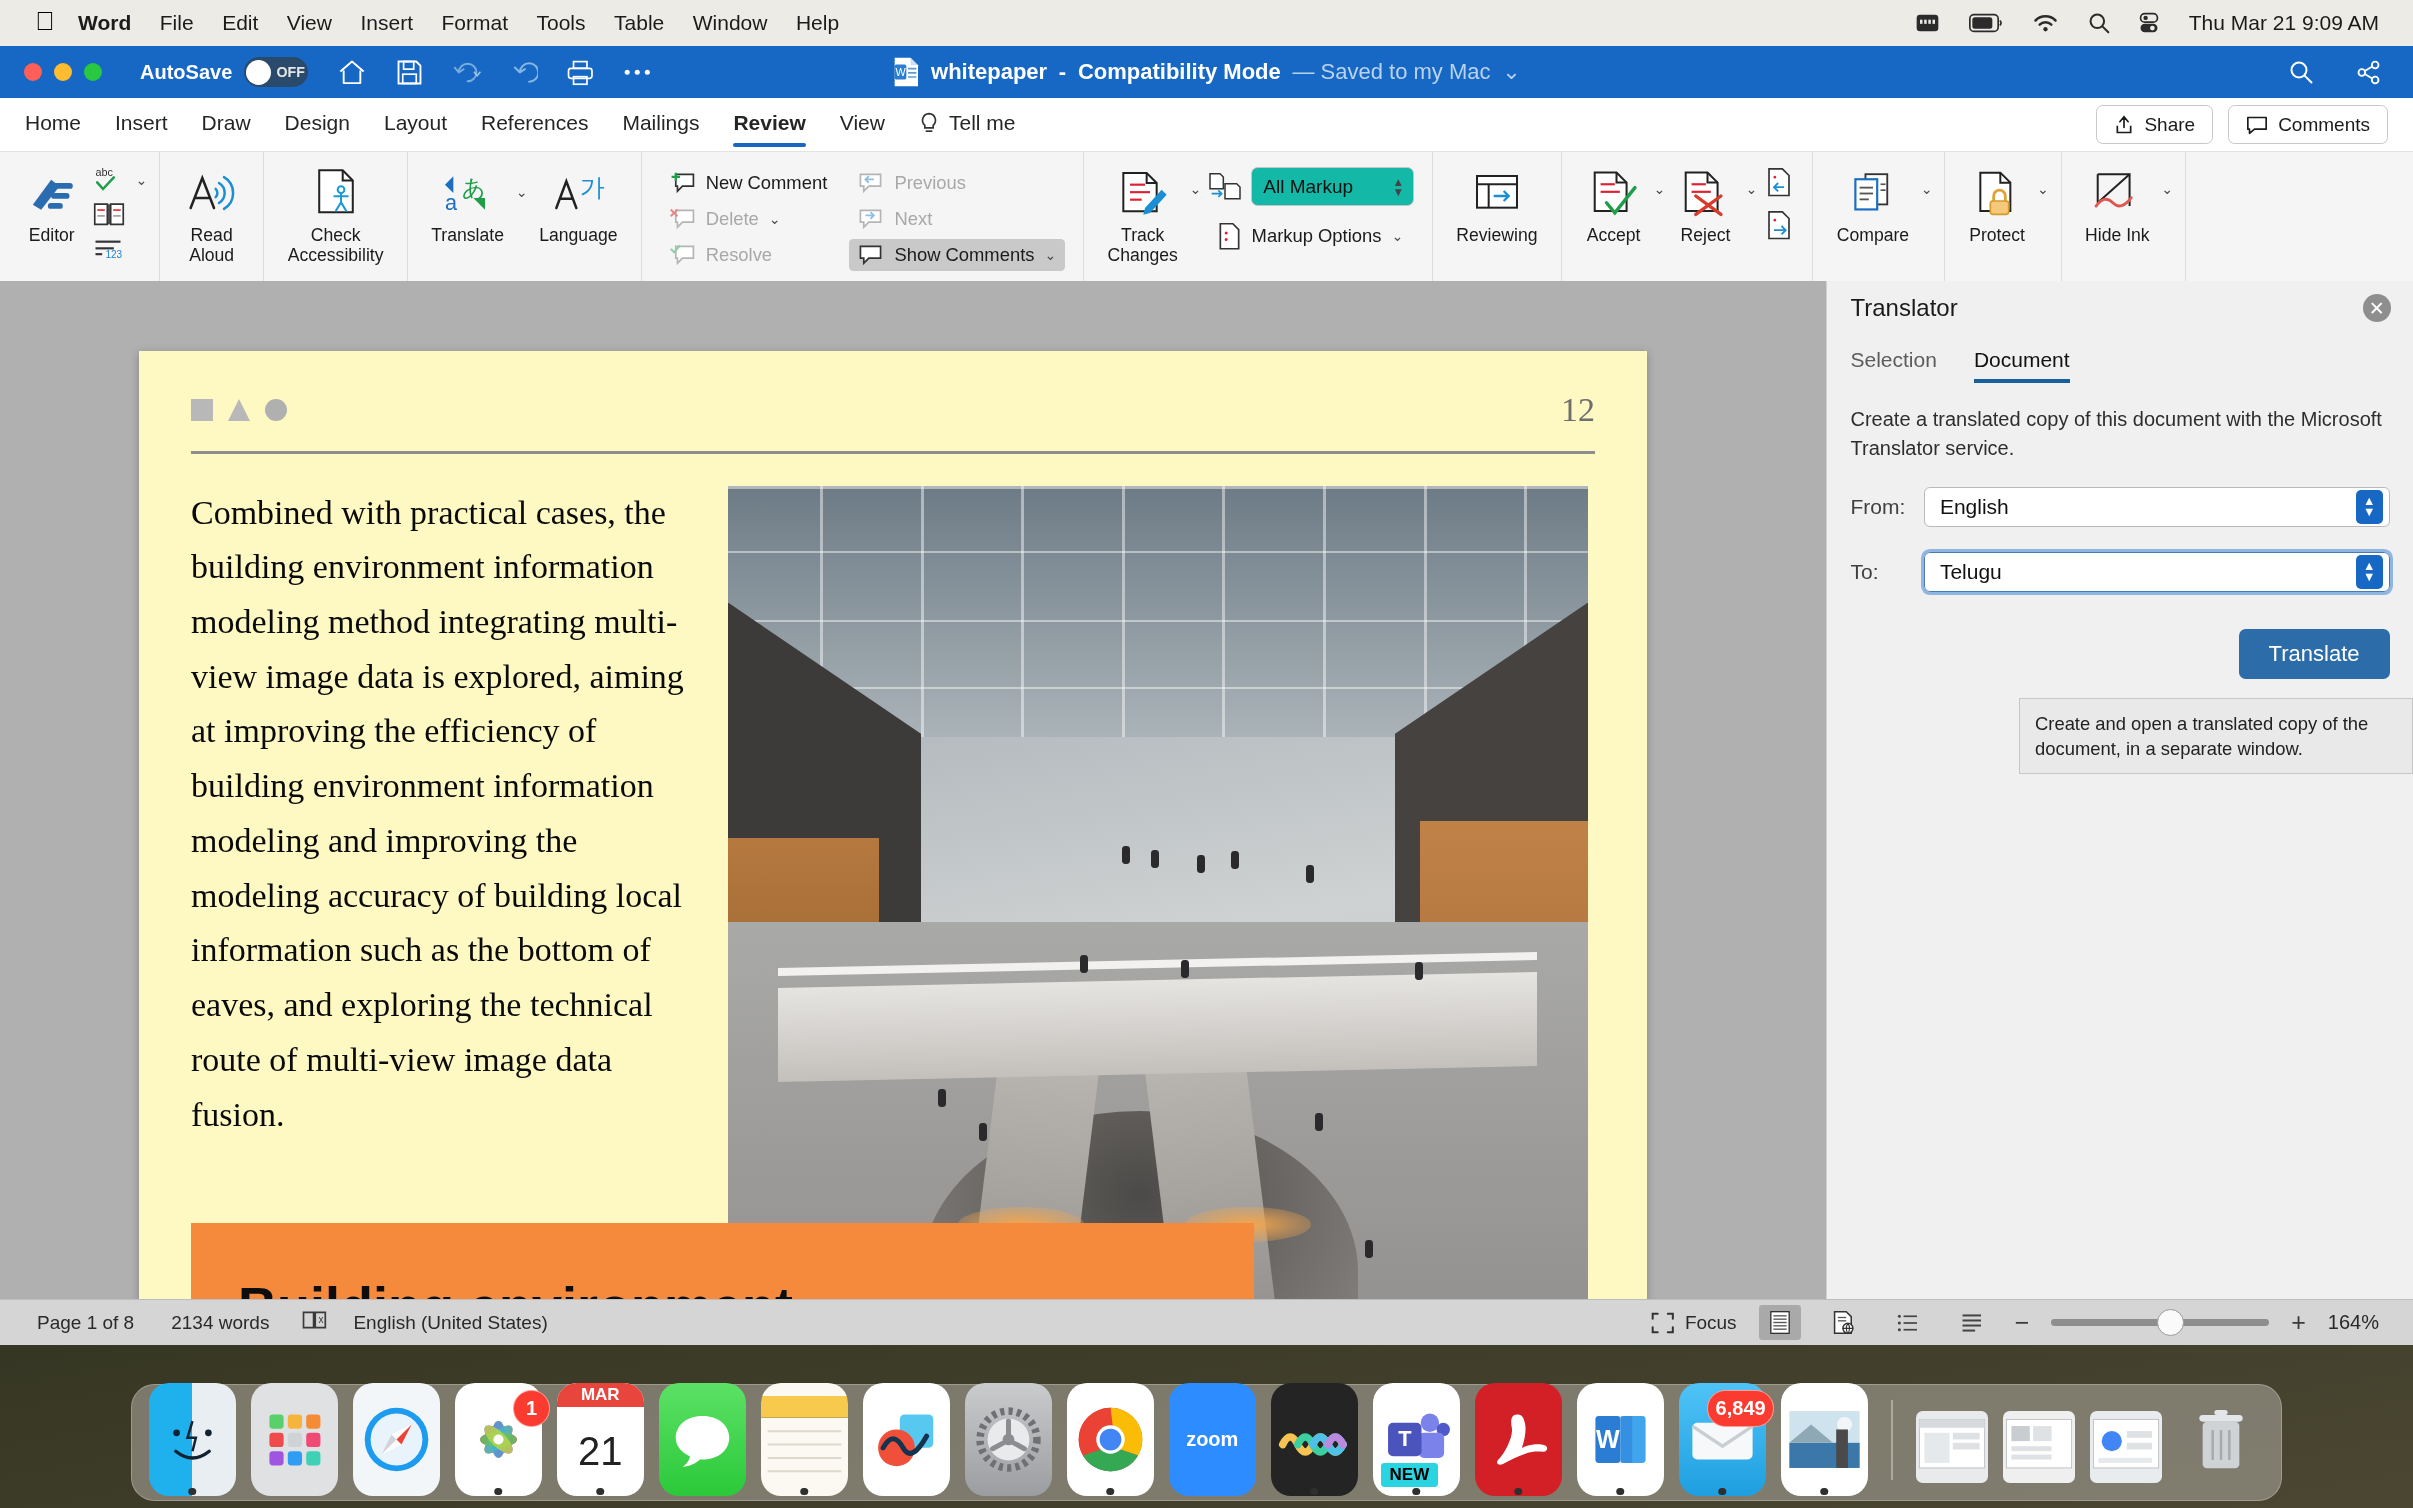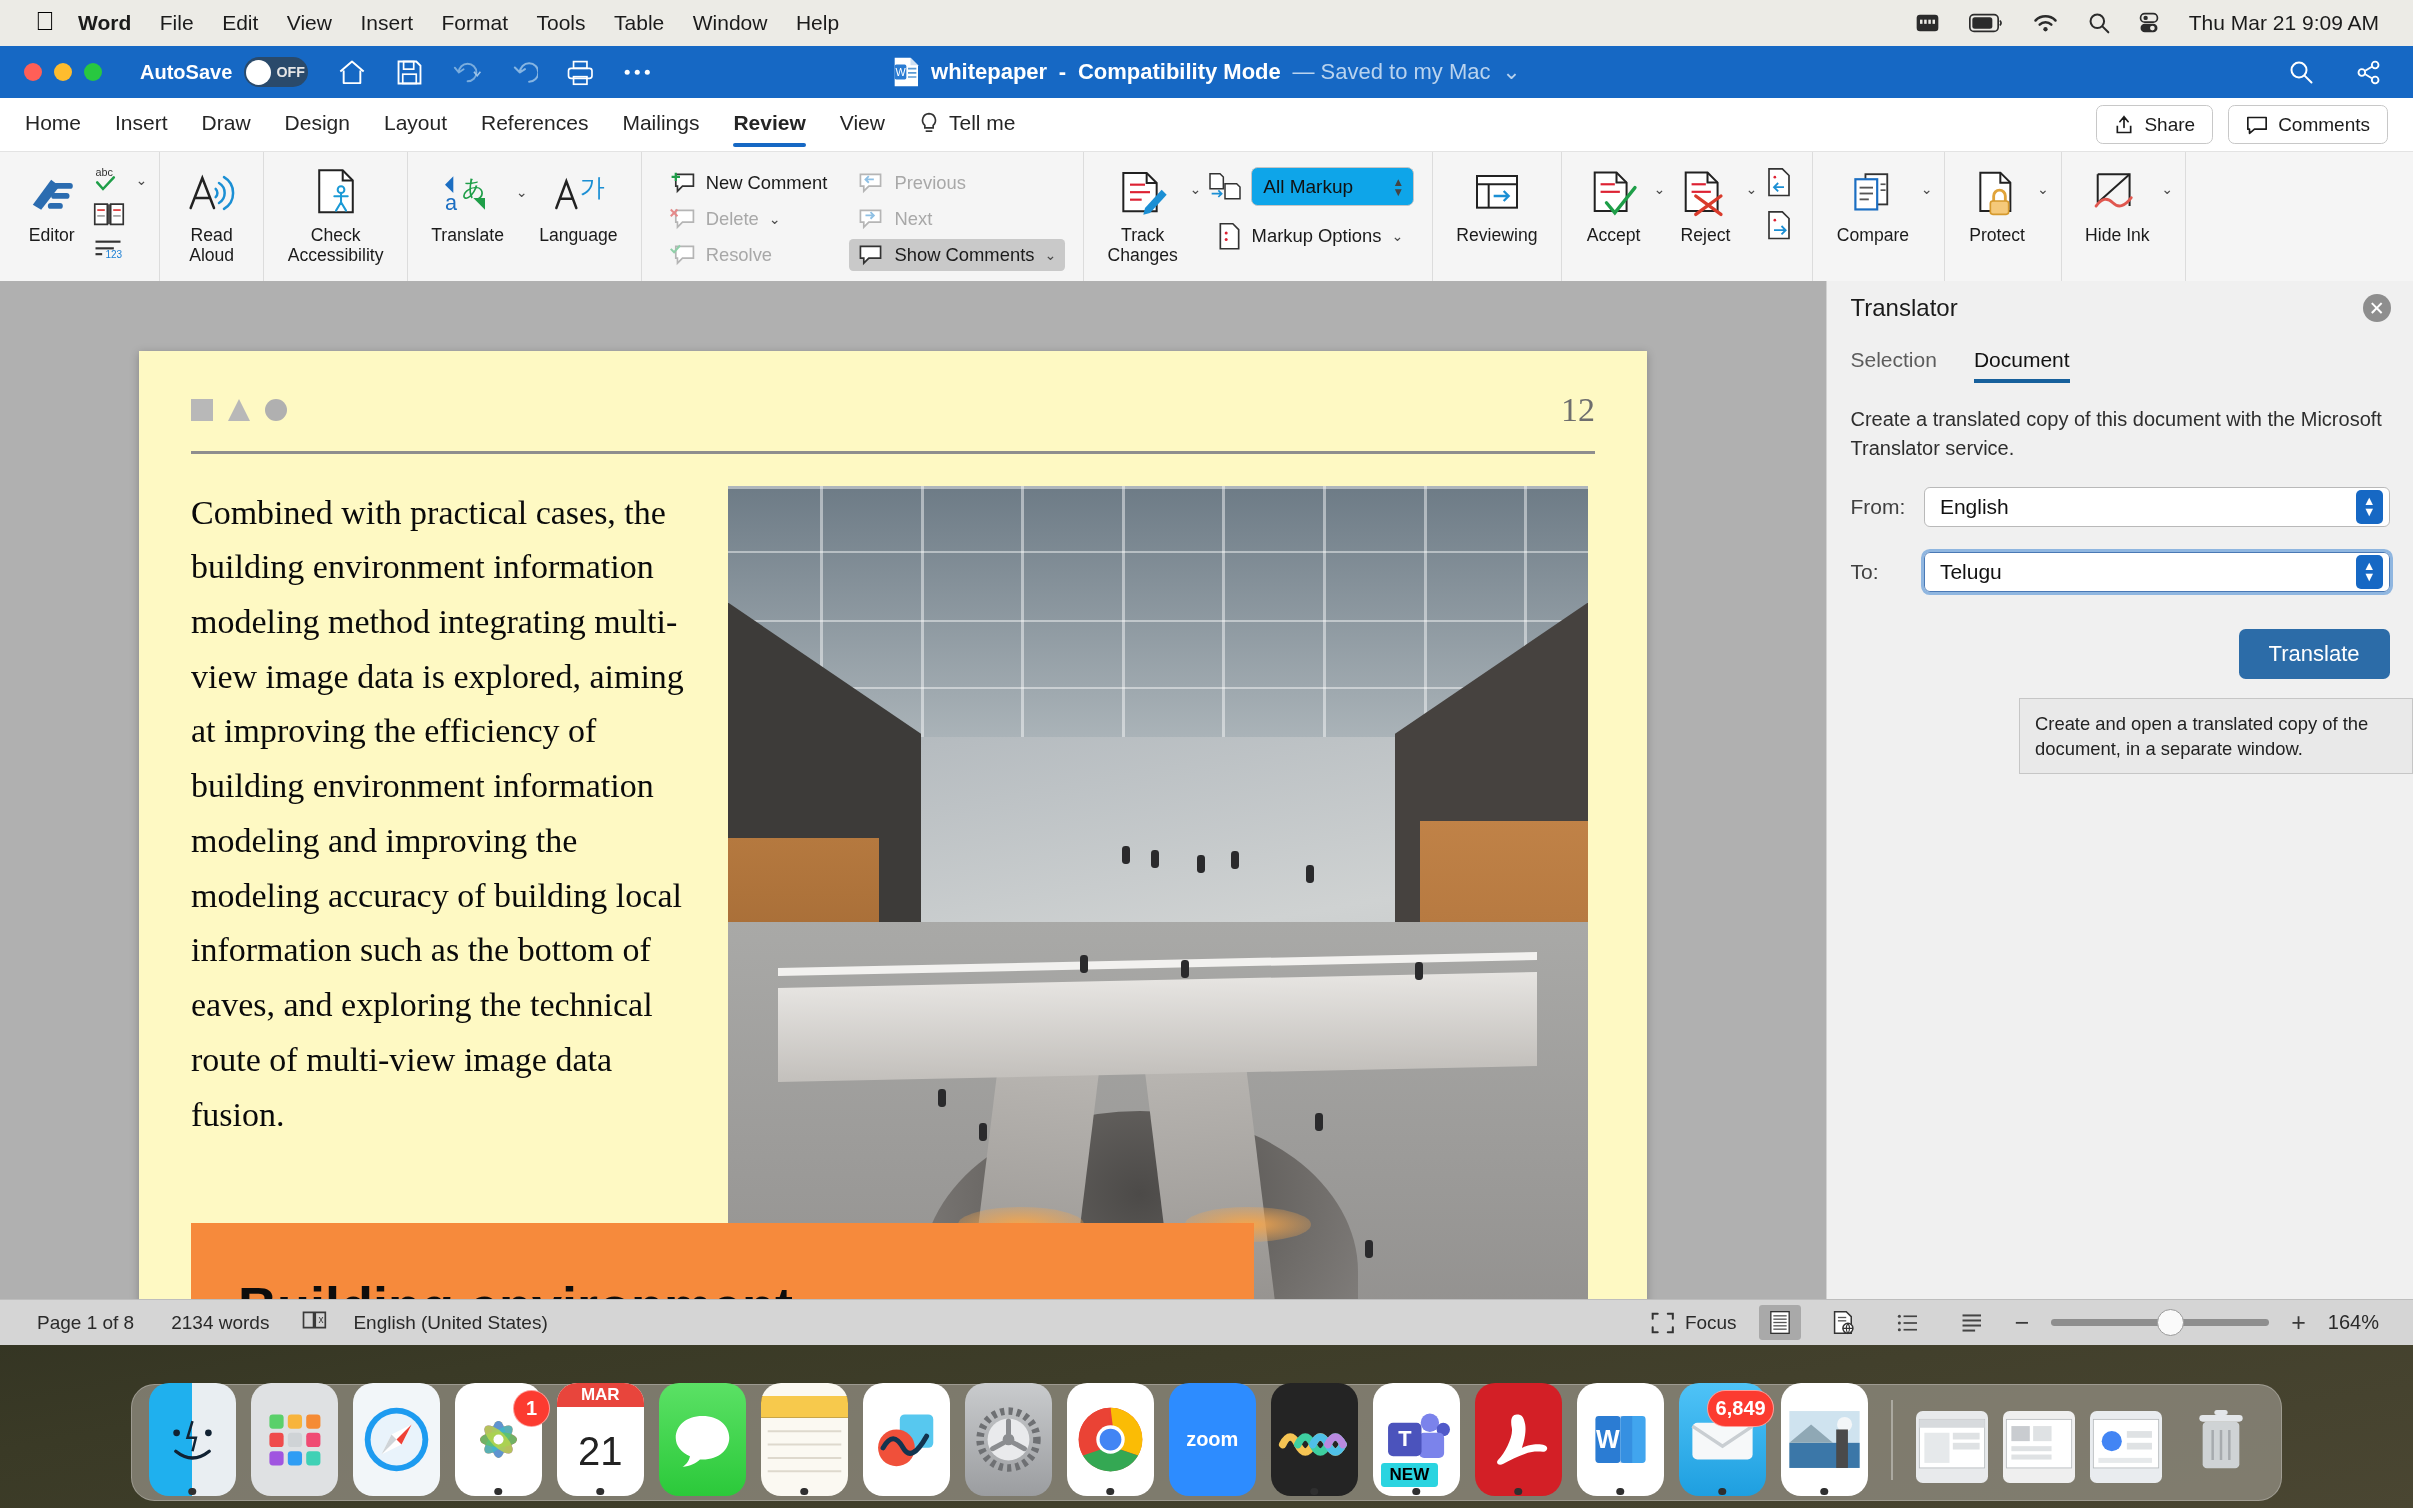--- a/index.html
+++ b/index.html
@@ -73,21 +73,21 @@
   .rbtn .lbl { font-size:17.6px; color:#1b1b1b; text-align:center; line-height:1.12;
     margin-top:3.4px; white-space:pre-line; }
   .rstack { display:flex; flex-direction:column; justify-content:center;
     padding:8.4px 6.7px; gap:4.2px; }
   .rsmall { display:flex; align-items:center; gap:10px; padding:4.2px 8.4px;
     font-size:18.4px; color:#1b1b1b; border-radius:4.2px; white-space:nowrap; }
   .rsmall.dis { color:#a8a8a8; }
   .rsmall.on { background:#c9c9c9; }
   .combo { display:flex; align-items:center; justify-content:space-between;
     width:163px; height:39px; border:0.8px solid #c5c5c5; border-radius:6.7px;
-    background:#0ea5e9; padding:0 8.4px 0 11.7px; font-size:19px; color:#111; }
+    background:#14b8a6; padding:0 8.4px 0 11.7px; font-size:19px; color:#111; }
   .editor-col { display:flex; flex-direction:column; gap:3.4px; padding-top:5px; }
   .chev { font-size:14.2px; color:#4a4a4a; }
 
   
   .docarea { position:absolute; top:235px; left:0; right:0; bottom:0;
     background:#b0b0b0; overflow:hidden; }
   .page { position:absolute; left:139px; top:70px; width:1508px; height:1031px;
     background:#fef9c3; box-shadow:0 1.7px 8.4px rgba(0,0,0,.25); overflow:hidden; }
   .pg-header { display:flex; align-items:center; justify-content:space-between;
     padding:40px 52px 0 52px; }

